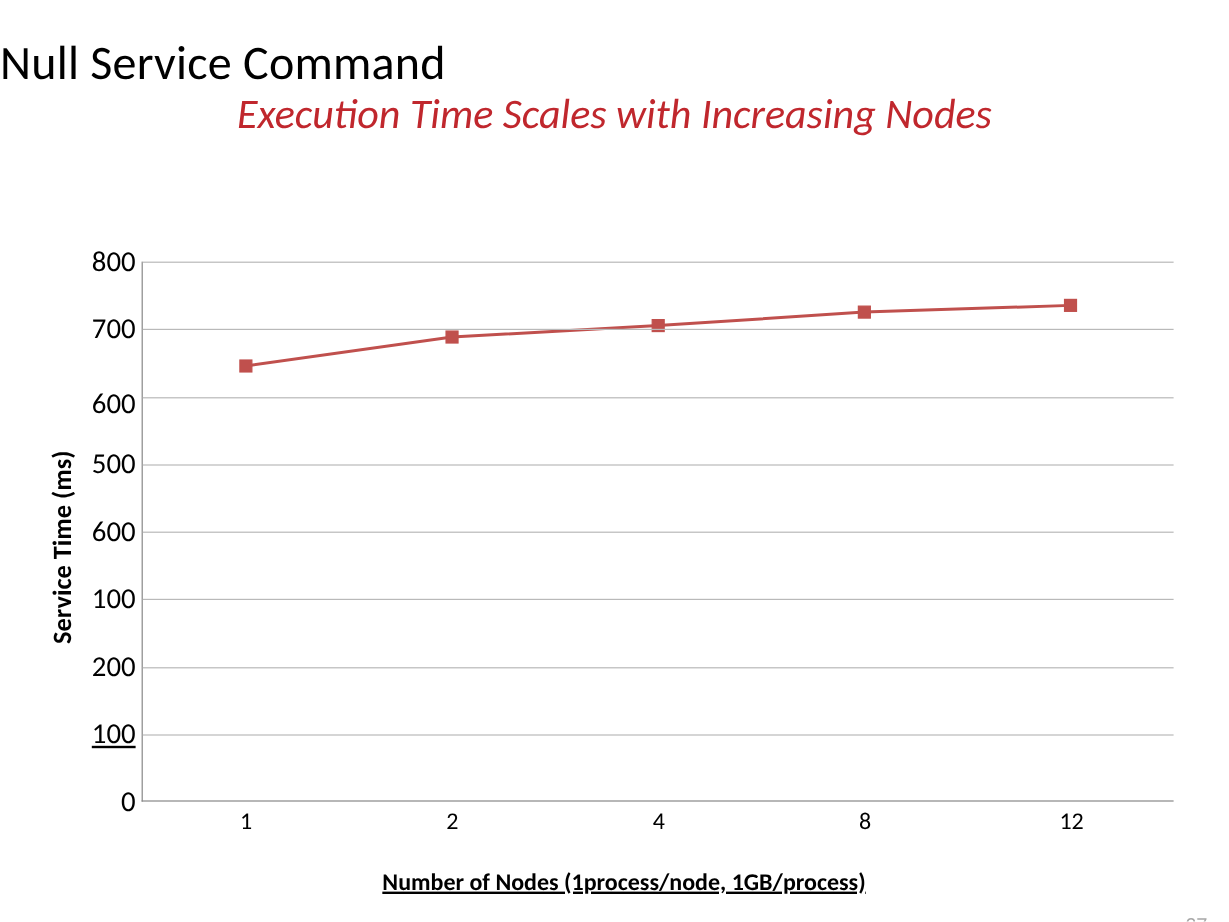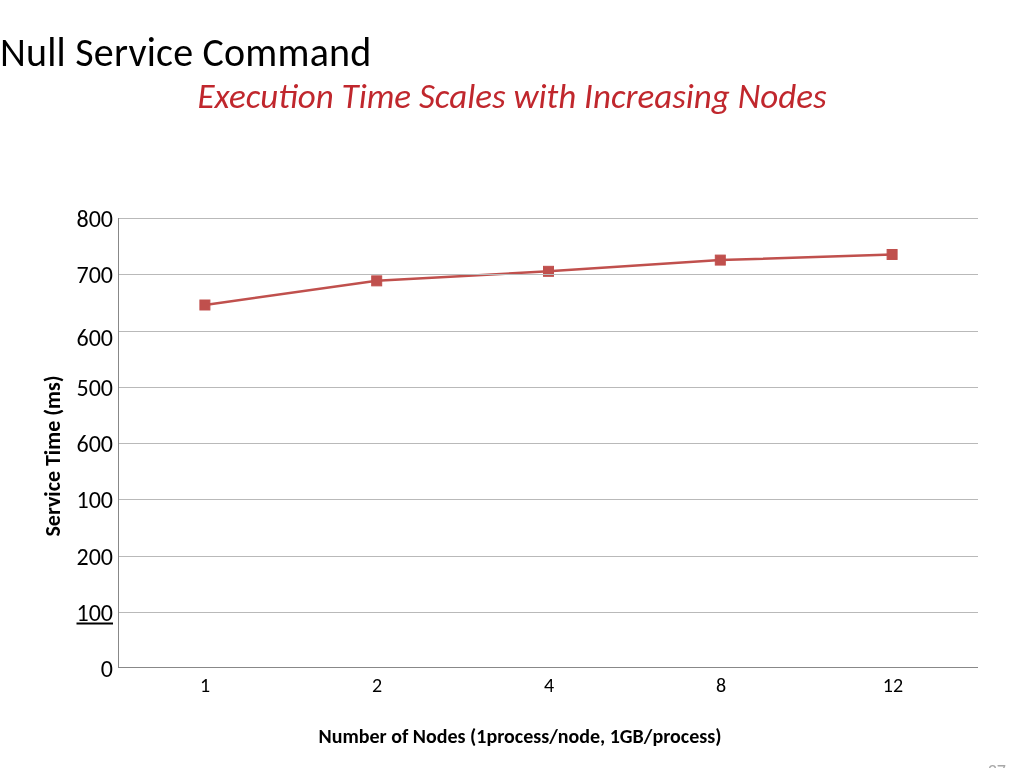--- a/index.html
+++ b/index.html
@@ -51,20 +51,21 @@
     white-space: nowrap;
   }
   .x-label {
     position: absolute;
     left: 50%;
     bottom: -12px;
     transform: translateX(-50%);
     font-weight: 700;
     font-size: 20px;
     white-space: nowrap;
+    text-decoration: underline;
   }
   .plot {
     position: absolute;
     left: 58px;
     top: 42px;
     width: 860px;
     height: 450px;
     border-left: 1px solid #888;
     border-bottom: 1px solid #888;
     box-sizing: border-box;

